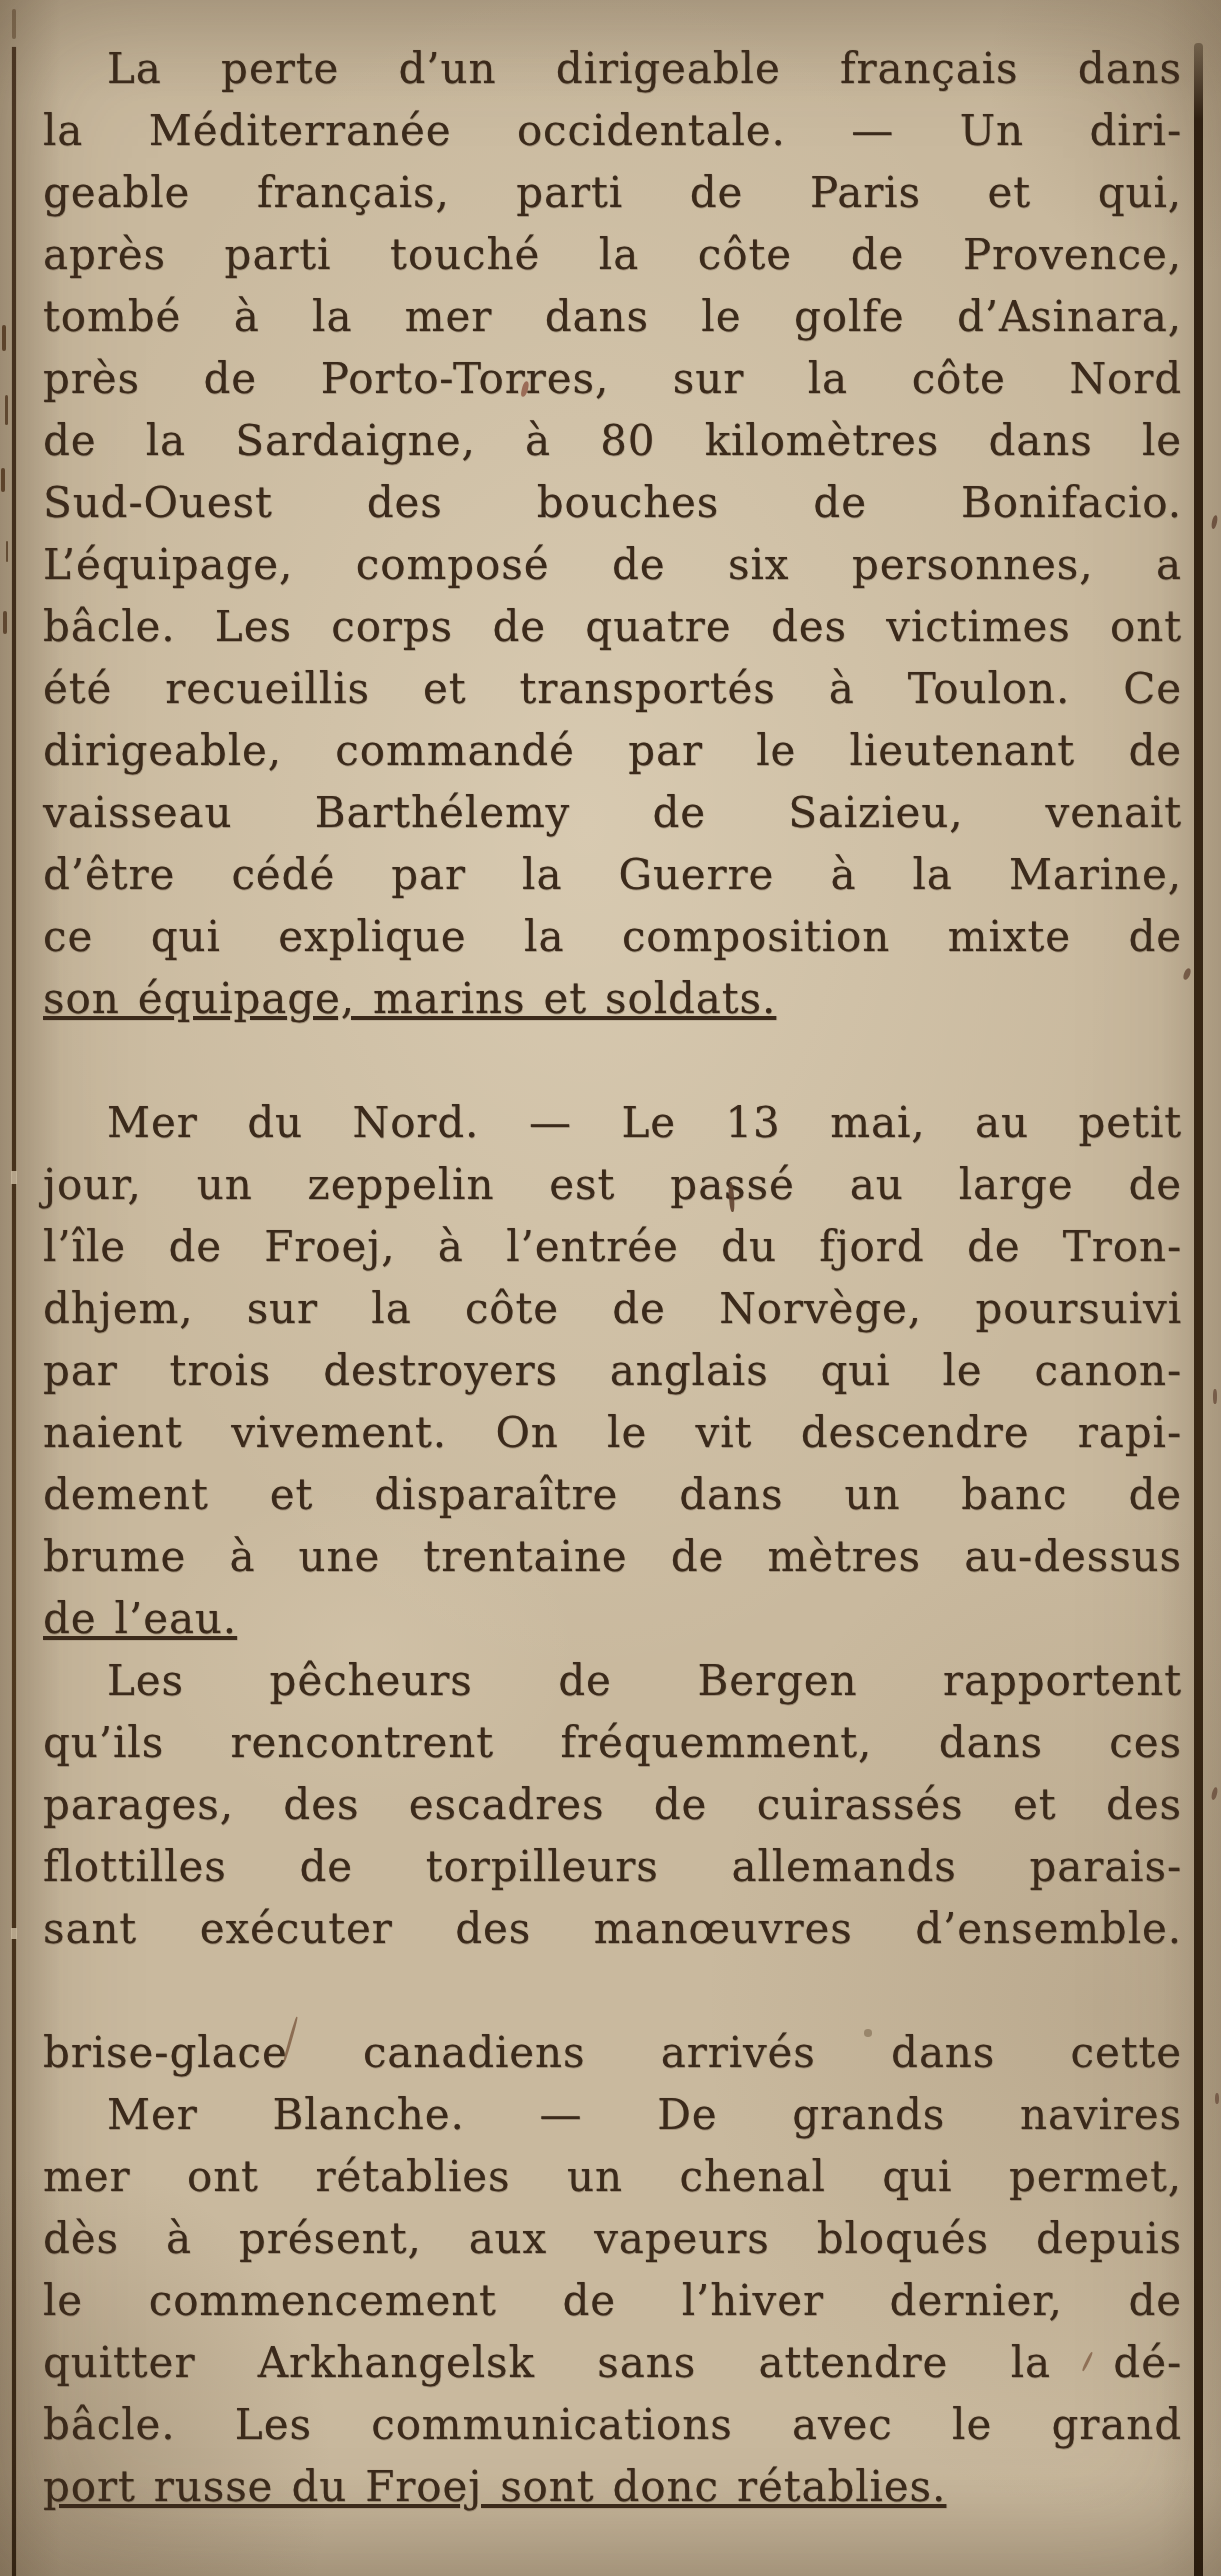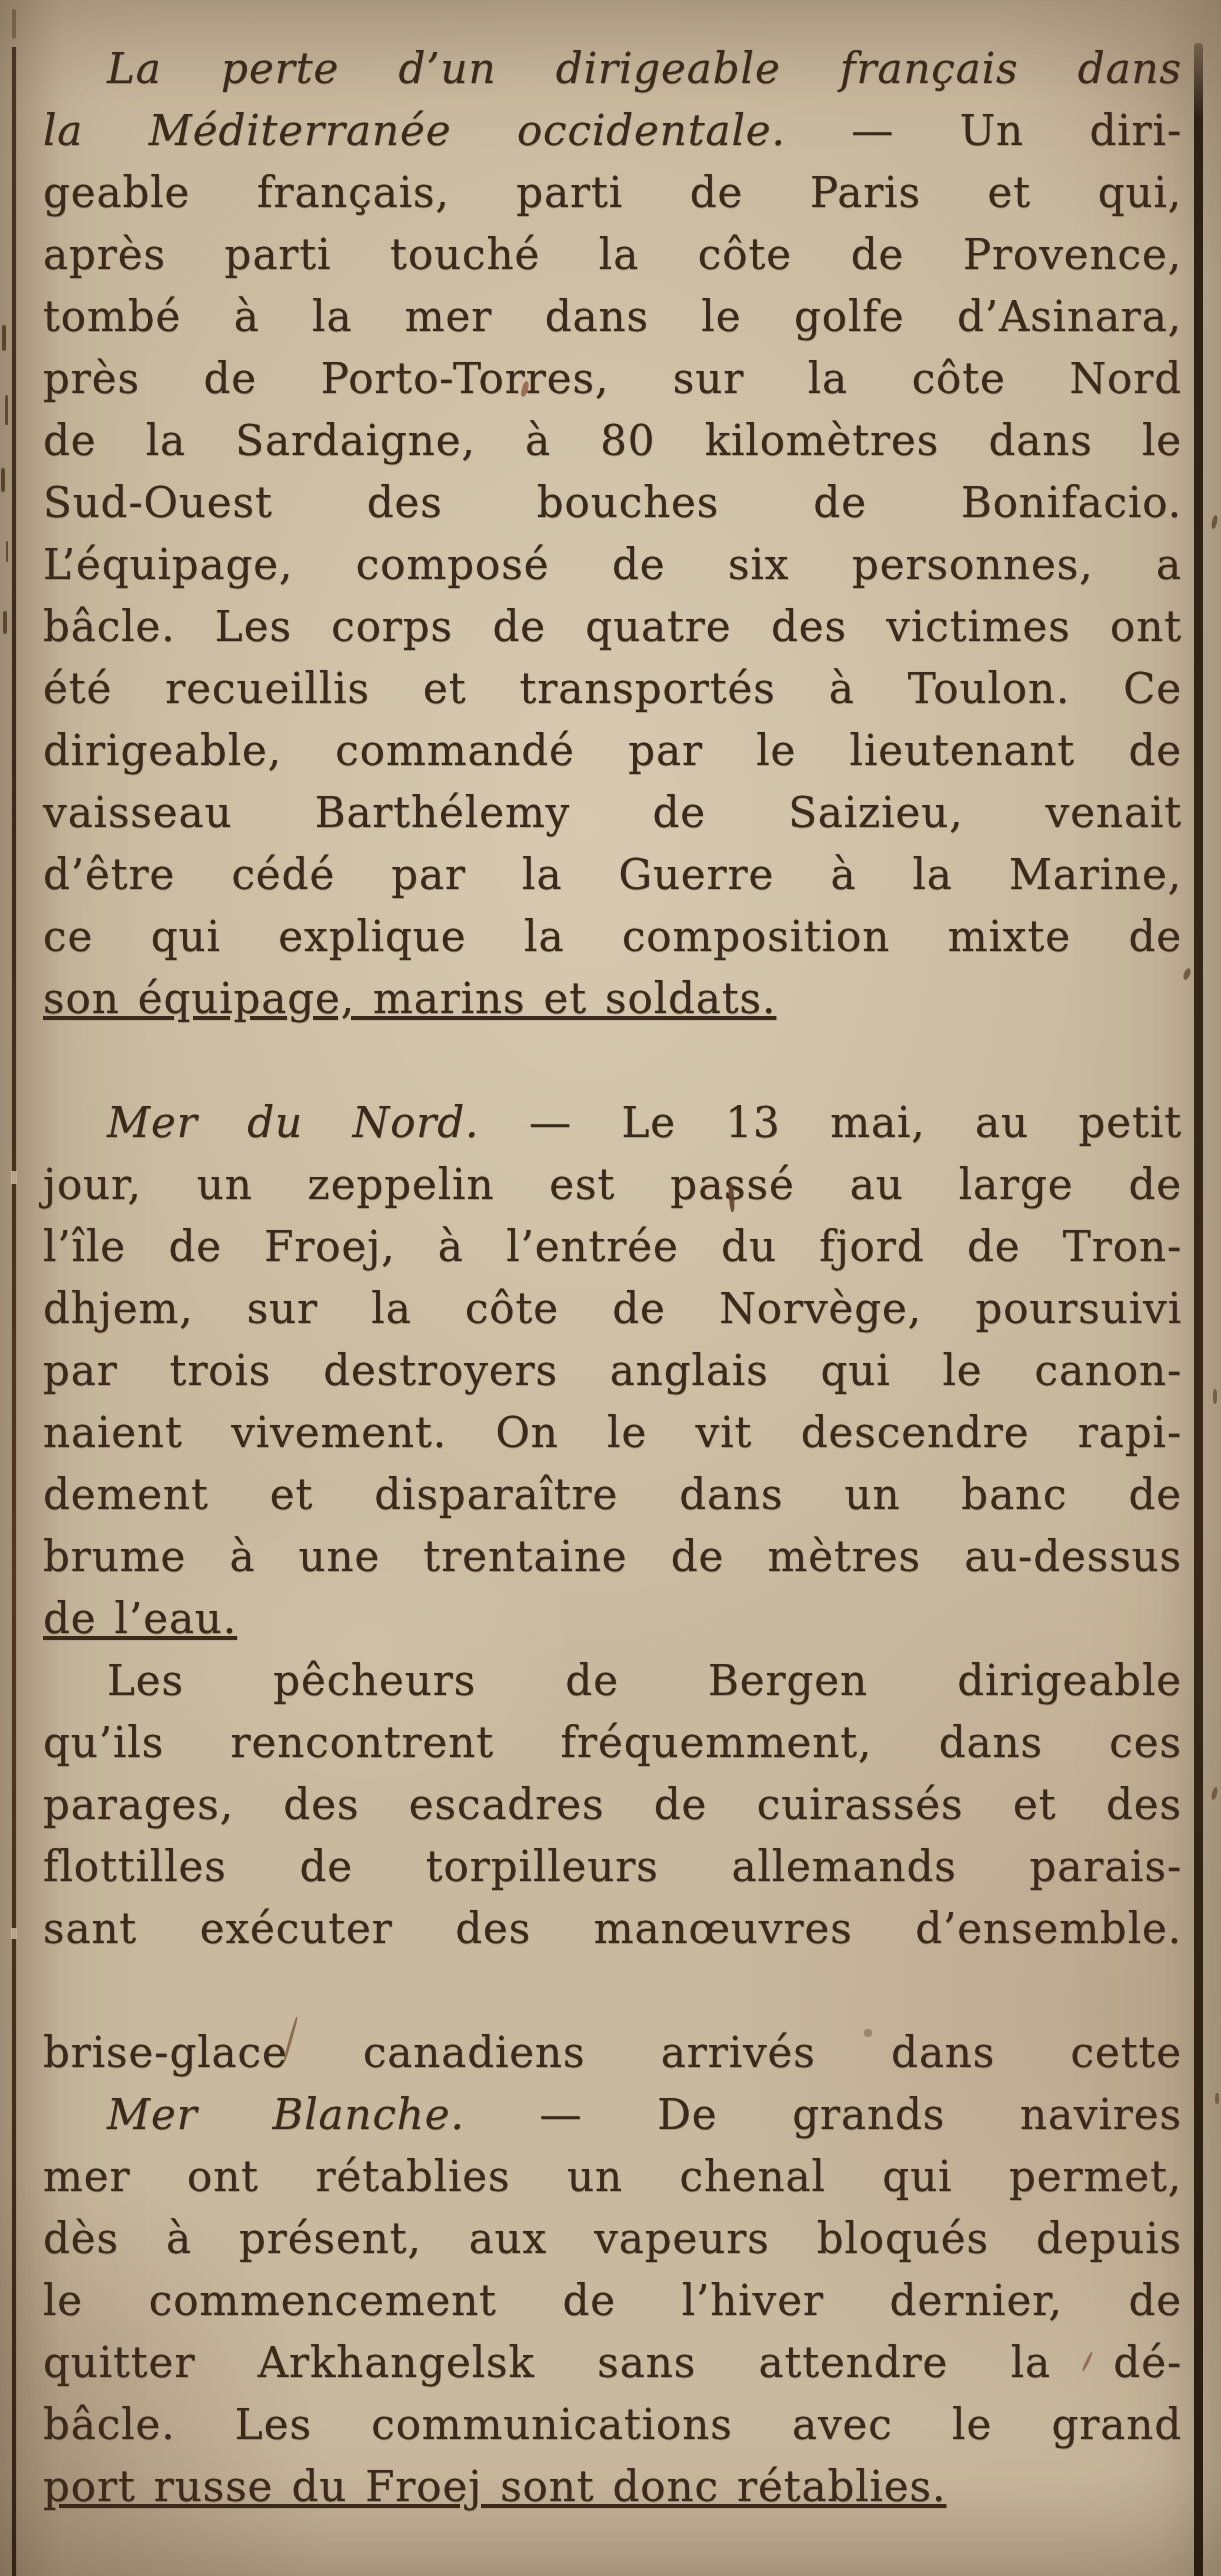--- a/index.html
+++ b/index.html
@@ -40,21 +40,21 @@
   }
   .paragraph{}
   .paragraph.spaced{margin-top:62px;}
   .line{
     height:62px;line-height:62px;
     text-align:justify;text-align-last:justify;
     white-space:nowrap;
   }
   .line.flush{text-align-last:left;text-decoration:underline;}
   .line.indent{text-indent:64px;}
-  .head{font-style:italic;}
+  .head{}
   .artifact{position:absolute;}
   [data-name="print-artifacts-layer"]{position:absolute;inset:0;pointer-events:none;}
 </style>
 </head>
 <body>
 
 <div class="paper" data-name="newspaper-page">
   <div class="rule rule-left" data-name="column-rule-left"></div>
   <div class="rule rule-right" data-name="column-rule-right"></div>
   <div id="rule-breaks" data-name="rule-breaks-layer">
@@ -85,21 +85,21 @@
         <div class="line" data-name="text-line"><span data-name="line-text">jour, un zeppelin est passé au large de</span></div>
         <div class="line" data-name="text-line"><span data-name="line-text">l’île de Froej, à l’entrée du fjord de Tron-</span></div>
         <div class="line" data-name="text-line"><span data-name="line-text">dhjem, sur la côte de Norvège, poursuivi</span></div>
         <div class="line" data-name="text-line"><span data-name="line-text">par trois destroyers anglais qui le canon-</span></div>
         <div class="line" data-name="text-line"><span data-name="line-text">naient vivement. On le vit descendre rapi-</span></div>
         <div class="line" data-name="text-line"><span data-name="line-text">dement et disparaître dans un banc de</span></div>
         <div class="line" data-name="text-line"><span data-name="line-text">brume à une trentaine de mètres au-dessus</span></div>
         <div class="line flush" data-name="text-line"><span data-name="line-text">de l’eau.</span></div>
       </div>
       <div class="paragraph" data-name="paragraph">
-        <div class="line indent" data-name="text-line"><span data-name="line-text">Les pêcheurs de Bergen dirigeable</span></div>
+        <div class="line indent" data-name="text-line"><span data-name="line-text">Les pêcheurs de Bergen rapportent</span></div>
         <div class="line" data-name="text-line"><span data-name="line-text">qu’ils rencontrent fréquemment, dans ces</span></div>
         <div class="line" data-name="text-line"><span data-name="line-text">parages, des escadres de cuirassés et des</span></div>
         <div class="line" data-name="text-line"><span data-name="line-text">flottilles de torpilleurs allemands parais-</span></div>
         <div class="line" data-name="text-line"><span data-name="line-text">sant exécuter des manœuvres d’ensemble.</span></div>
       </div>
       <div class="paragraph spaced" data-name="paragraph">
         <div class="line" data-name="text-line"><span data-name="line-text">brise-glace canadiens arrivés dans cette</span></div>
         <div class="line indent" data-name="text-line"><span class="head" data-name="section-head">Mer Blanche.</span><span data-name="line-text"> — De grands navires</span></div>
         <div class="line" data-name="text-line"><span data-name="line-text">mer ont rétablies un chenal qui permet,</span></div>
         <div class="line" data-name="text-line"><span data-name="line-text">dès à présent, aux vapeurs bloqués depuis</span></div>

